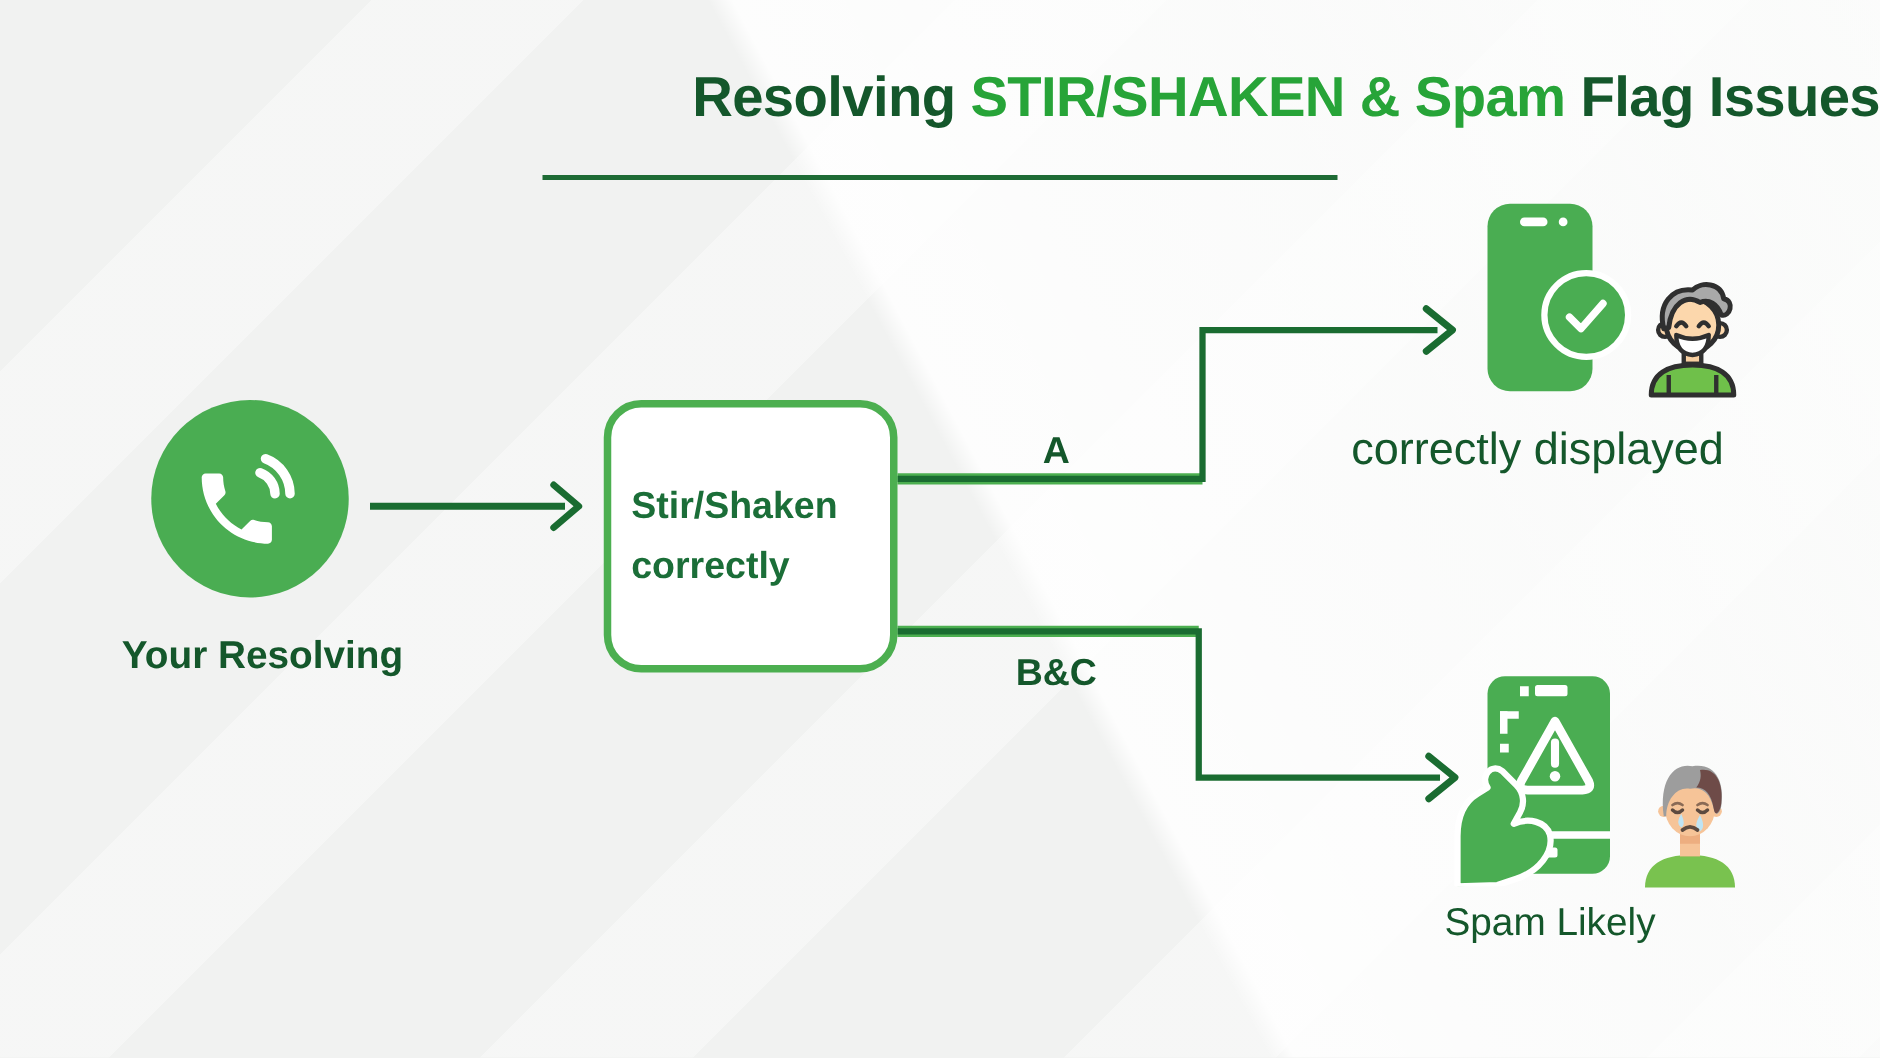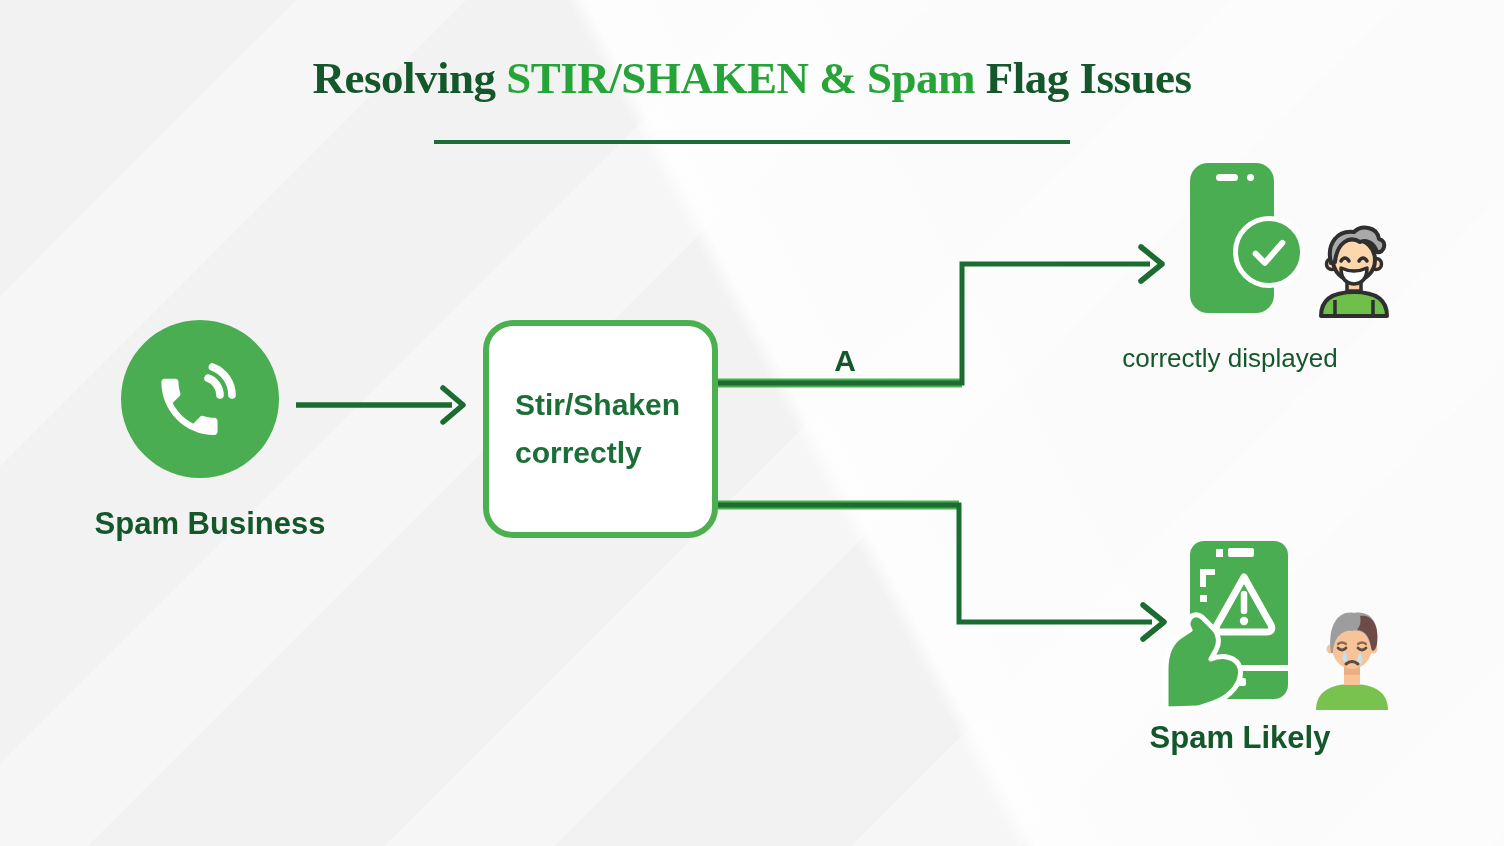--- a/index.html
+++ b/index.html
@@ -13,22 +13,22 @@
     background:
       linear-gradient(62deg, rgba(255,255,255,0) 52%, rgba(255,255,255,.85) 53%, rgba(252,253,252,.55) 100%),
       linear-gradient(242deg, rgba(255,255,255,.65) 0%, rgba(255,255,255,0) 28%),
       repeating-linear-gradient(135deg, rgba(255,255,255,0) 0 210px, rgba(255,255,255,.35) 210px 330px);
   }
   .layer{position:absolute;inset:0;z-index:2;}
   #connectors{position:absolute;inset:0;z-index:1;}
 
   h1.title{
     position:absolute;top:52px;left:0;width:100%;margin:0;
-    text-align:center;font-size:45px;font-weight:800;letter-spacing:-.5px;
-    color:#14572b;white-space:pre;font-family:Liberation Serif, serif;
+    text-align:right;font-size:45px;font-weight:800;letter-spacing:-.5px;
+    color:#14572b;white-space:pre;
   }
   h1.title .hl{color:#27a438;}
   .title-underline{
     position:absolute;left:434px;top:140px;width:636px;height:4px;
     background:#1e6b35;
   }
 
   .call-circle{
     position:absolute;left:121px;top:320px;width:158px;height:158px;
     border-radius:50%;background:#4aad52;
@@ -36,21 +36,21 @@
   }
   .node-label{
     position:absolute;color:#14572b;font-weight:700;text-align:center;
   }
   .lbl-business{left:60px;top:506px;width:300px;font-size:31px;}
 
   .checkpoint{
     position:absolute;left:483px;top:320px;width:235px;height:218px;
     box-sizing:border-box;background:#ffffff;border:6px solid #4caf50;
     border-radius:30px;display:flex;flex-direction:column;justify-content:center;
-    padding-left:26px;
+    padding-left:16px;
   }
   .checkpoint span{
     font-size:30px;line-height:48px;font-weight:600;color:#1b6e38;display:block;
   }
 
   .edge-label{
     position:absolute;width:170px;text-align:center;
     font-size:30px;font-weight:600;color:#14572b;
   }
   .lbl-a{left:760px;top:344px;}
@@ -61,22 +61,22 @@
     border-radius:18px;background:#4aad52;
   }
   .phone-ok .pill{position:absolute;left:26px;top:11px;width:22px;height:7px;border-radius:4px;background:#fff;}
   .phone-ok .dot{position:absolute;left:57px;top:11px;width:7px;height:7px;border-radius:50%;background:#fff;}
   .check-badge{
     position:absolute;left:1233px;top:216px;width:62px;height:62px;
     background:#4aad52;border:5px solid #ffffff;border-radius:50%;
     display:flex;align-items:center;justify-content:center;
   }
   .happy-person{position:absolute;left:1303px;top:219px;}
-  .caption{position:absolute;color:#14572b;text-align:center;font-weight:700;}
-  .cap-ok{left:1055px;top:337px;width:350px;font-size:26px;line-height:43px;font-weight:500;}
+  .caption{position:absolute;color:#14572b;text-align:center;font-weight:400;}
+  .cap-ok{left:1055px;top:337px;width:350px;font-size:36px;line-height:43px;font-weight:500;}
   .spam-phone{position:absolute;left:1160px;top:537px;}
   .sad-person{position:absolute;left:1302px;top:597px;}
   .cap-spam{left:1090px;top:720px;width:300px;font-size:31px;}
 </style>
 </head>
 <body>
 
 <div class="bg"></div>
 
 <svg id="connectors" width="1504" height="846" viewBox="0 0 1504 846">
@@ -101,28 +101,29 @@
   <h1 class="title"><span>Resolving </span><span class="hl">STIR/SHAKEN &amp; Spam</span><span> Flag Issues</span></h1>
   <div class="title-underline"></div>
 
   <div class="call-circle">
     <svg width="96" height="96" viewBox="0 0 24 24">
       <path fill="#ffffff" transform="translate(0,4.6) scale(0.78)" d="M6.62 10.79c1.44 2.83 3.76 5.14 6.59 6.59l2.2-2.2c.27-.27.67-.36 1.02-.24 1.12.37 2.33.57 3.57.57.55 0 1 .45 1 1V20c0 .55-.45 1-1 1-9.39 0-17-7.61-17-17 0-.55.45-1 1-1h3.5c.55 0 1 .45 1 1 0 1.25.2 2.45.57 3.57.11.35.03.74-.25 1.02l-2.2 2.2z"></path>
       <path fill="none" stroke="#ffffff" stroke-width="1.9" stroke-linecap="round" d="M14.0 6.8 A4.5 4.5 0 0 1 17.0 11.0"></path>
       <path fill="none" stroke="#ffffff" stroke-width="1.9" stroke-linecap="round" d="M15.1 4.0 A7.5 7.5 0 0 1 20.0 11.0"></path>
     </svg>
   </div>
-  <div class="node-label lbl-business">Spam Business</div>
+  <div class="node-label lbl-business">Your Resolving</div>
 
   <div class="checkpoint">
     <span>Stir/Shaken</span>
     <span>correctly</span>
   </div>
 
   <div class="edge-label lbl-a">A</div>
+  <div class="edge-label lbl-bc">B&amp;C</div>
 
   <div class="phone-ok">
     <div class="pill"></div>
     <div class="dot"></div>
   </div>
   <div class="check-badge">
     <svg width="52" height="52" viewBox="0 0 62 62">
       <path d="M15 33 L26 44 L47 20" fill="none" stroke="#ffffff" stroke-width="7" stroke-linecap="round" stroke-linejoin="round"></path>
     </svg>
   </div>

